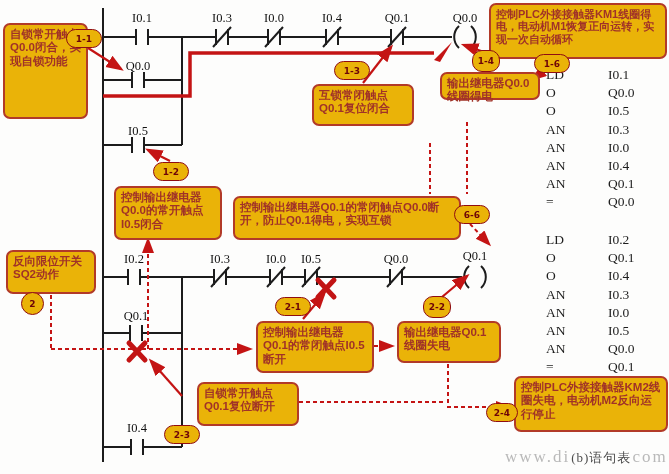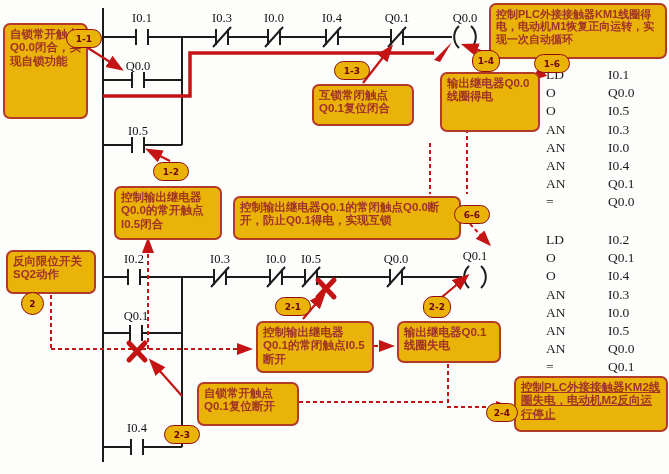--- a/index.html
+++ b/index.html
@@ -162,27 +162,27 @@
       <path d="M467,122 V194"></path>
       <path d="M545,70 L533,79" marker-end="url(#ra)"></path>
       <path d="M470,224 L489,244" marker-end="url(#ra)"></path>
     </g>
   </svg>
 
   <div class="callout" style="left:3px;top:23px;width:85px;height:96px;">自锁常开触点Q0.0闭合，实现自锁功能</div>
   <div class="callout" style="left:6px;top:250px;width:90px;height:44px;">反向限位开关SQ2动作</div>
   <div class="callout" style="left:114px;top:186px;width:108px;height:54px;">控制输出继电器Q0.0的常开触点I0.5闭合</div>
   <div class="callout" style="left:312px;top:84px;width:102px;height:42px;">互锁常闭触点Q0.1复位闭合</div>
-  <div class="callout" style="left:440px;top:72px;width:100px;height:60px;">输出继电器Q0.0线圈得电</div>
+  <div class="callout" style="left:440px;top:72px;width:100px;height:28px;">输出继电器Q0.0线圈得电</div>
   <div class="callout" style="left:489px;top:3px;width:178px;height:56px;font-size:11px;line-height:1.13;">控制PLC外接接触器KM1线圈得电，电动机M1恢复正向运转，实现一次自动循环</div>
   <div class="callout" style="left:233px;top:196px;width:228px;height:44px;">控制输出继电器Q0.1的常闭触点Q0.0断开，防止Q0.1得电，实现互锁</div>
   <div class="callout" style="left:256px;top:321px;width:118px;height:52px;">控制输出继电器Q0.1的常闭触点I0.5断开</div>
   <div class="callout" style="left:397px;top:321px;width:104px;height:42px;">输出继电器Q0.1线圈失电</div>
   <div class="callout" style="left:197px;top:382px;width:102px;height:44px;">自锁常开触点Q0.1复位断开</div>
-  <div class="callout" style="left:514px;top:376px;width:154px;height:56px;text-decoration:underline;">控制PLC外接接触器KM2线圈失电，电动机M2反向运行停止</div>
+  <div class="callout" style="left:514px;top:376px;width:154px;height:56px;">控制PLC外接接触器KM2线圈失电，电动机M2反向运行停止</div>
 
   <div class="pill" style="left:66px;top:29px;width:34px;height:17px;">1-1</div>
   <div class="pill" style="left:153px;top:162px;width:34px;height:17px;">1-2</div>
   <div class="pill" style="left:334px;top:61px;width:34px;height:17px;">1-3</div>
   <div class="pill" style="left:472px;top:50px;width:26px;height:20px;">1-4</div>
   <div class="pill" style="left:534px;top:54px;width:34px;height:17px;">1-6</div>
   <div class="pill" style="left:454px;top:205px;width:34px;height:17px;">6-6</div>
   <div class="pill circlebadge" style="left:21px;top:292px;width:21px;height:21px;">2</div>
   <div class="pill" style="left:275px;top:297px;width:34px;height:17px;">2-1</div>
   <div class="pill" style="left:423px;top:296px;width:26px;height:20px;">2-2</div>
@@ -252,14 +252,19 @@
         <span class="pop">AN</span>
         <span>Q0.0</span>
       </div>
     <div class="prow">
         <span class="pop">=</span>
         <span>Q0.1</span>
       </div>
   </div>
 
   <div class="caption" style="left:236px;top:449px;margin-top:48px;">(a) 梯形图</div>
+  <div class="wm">
+    <span class="wmfaint">www.di</span>
+    <span class="wmdark">(b)语句表</span>
+    <span class="wmfaint">com</span>
+  </div>
 
 </div>
 
 </body></html>

